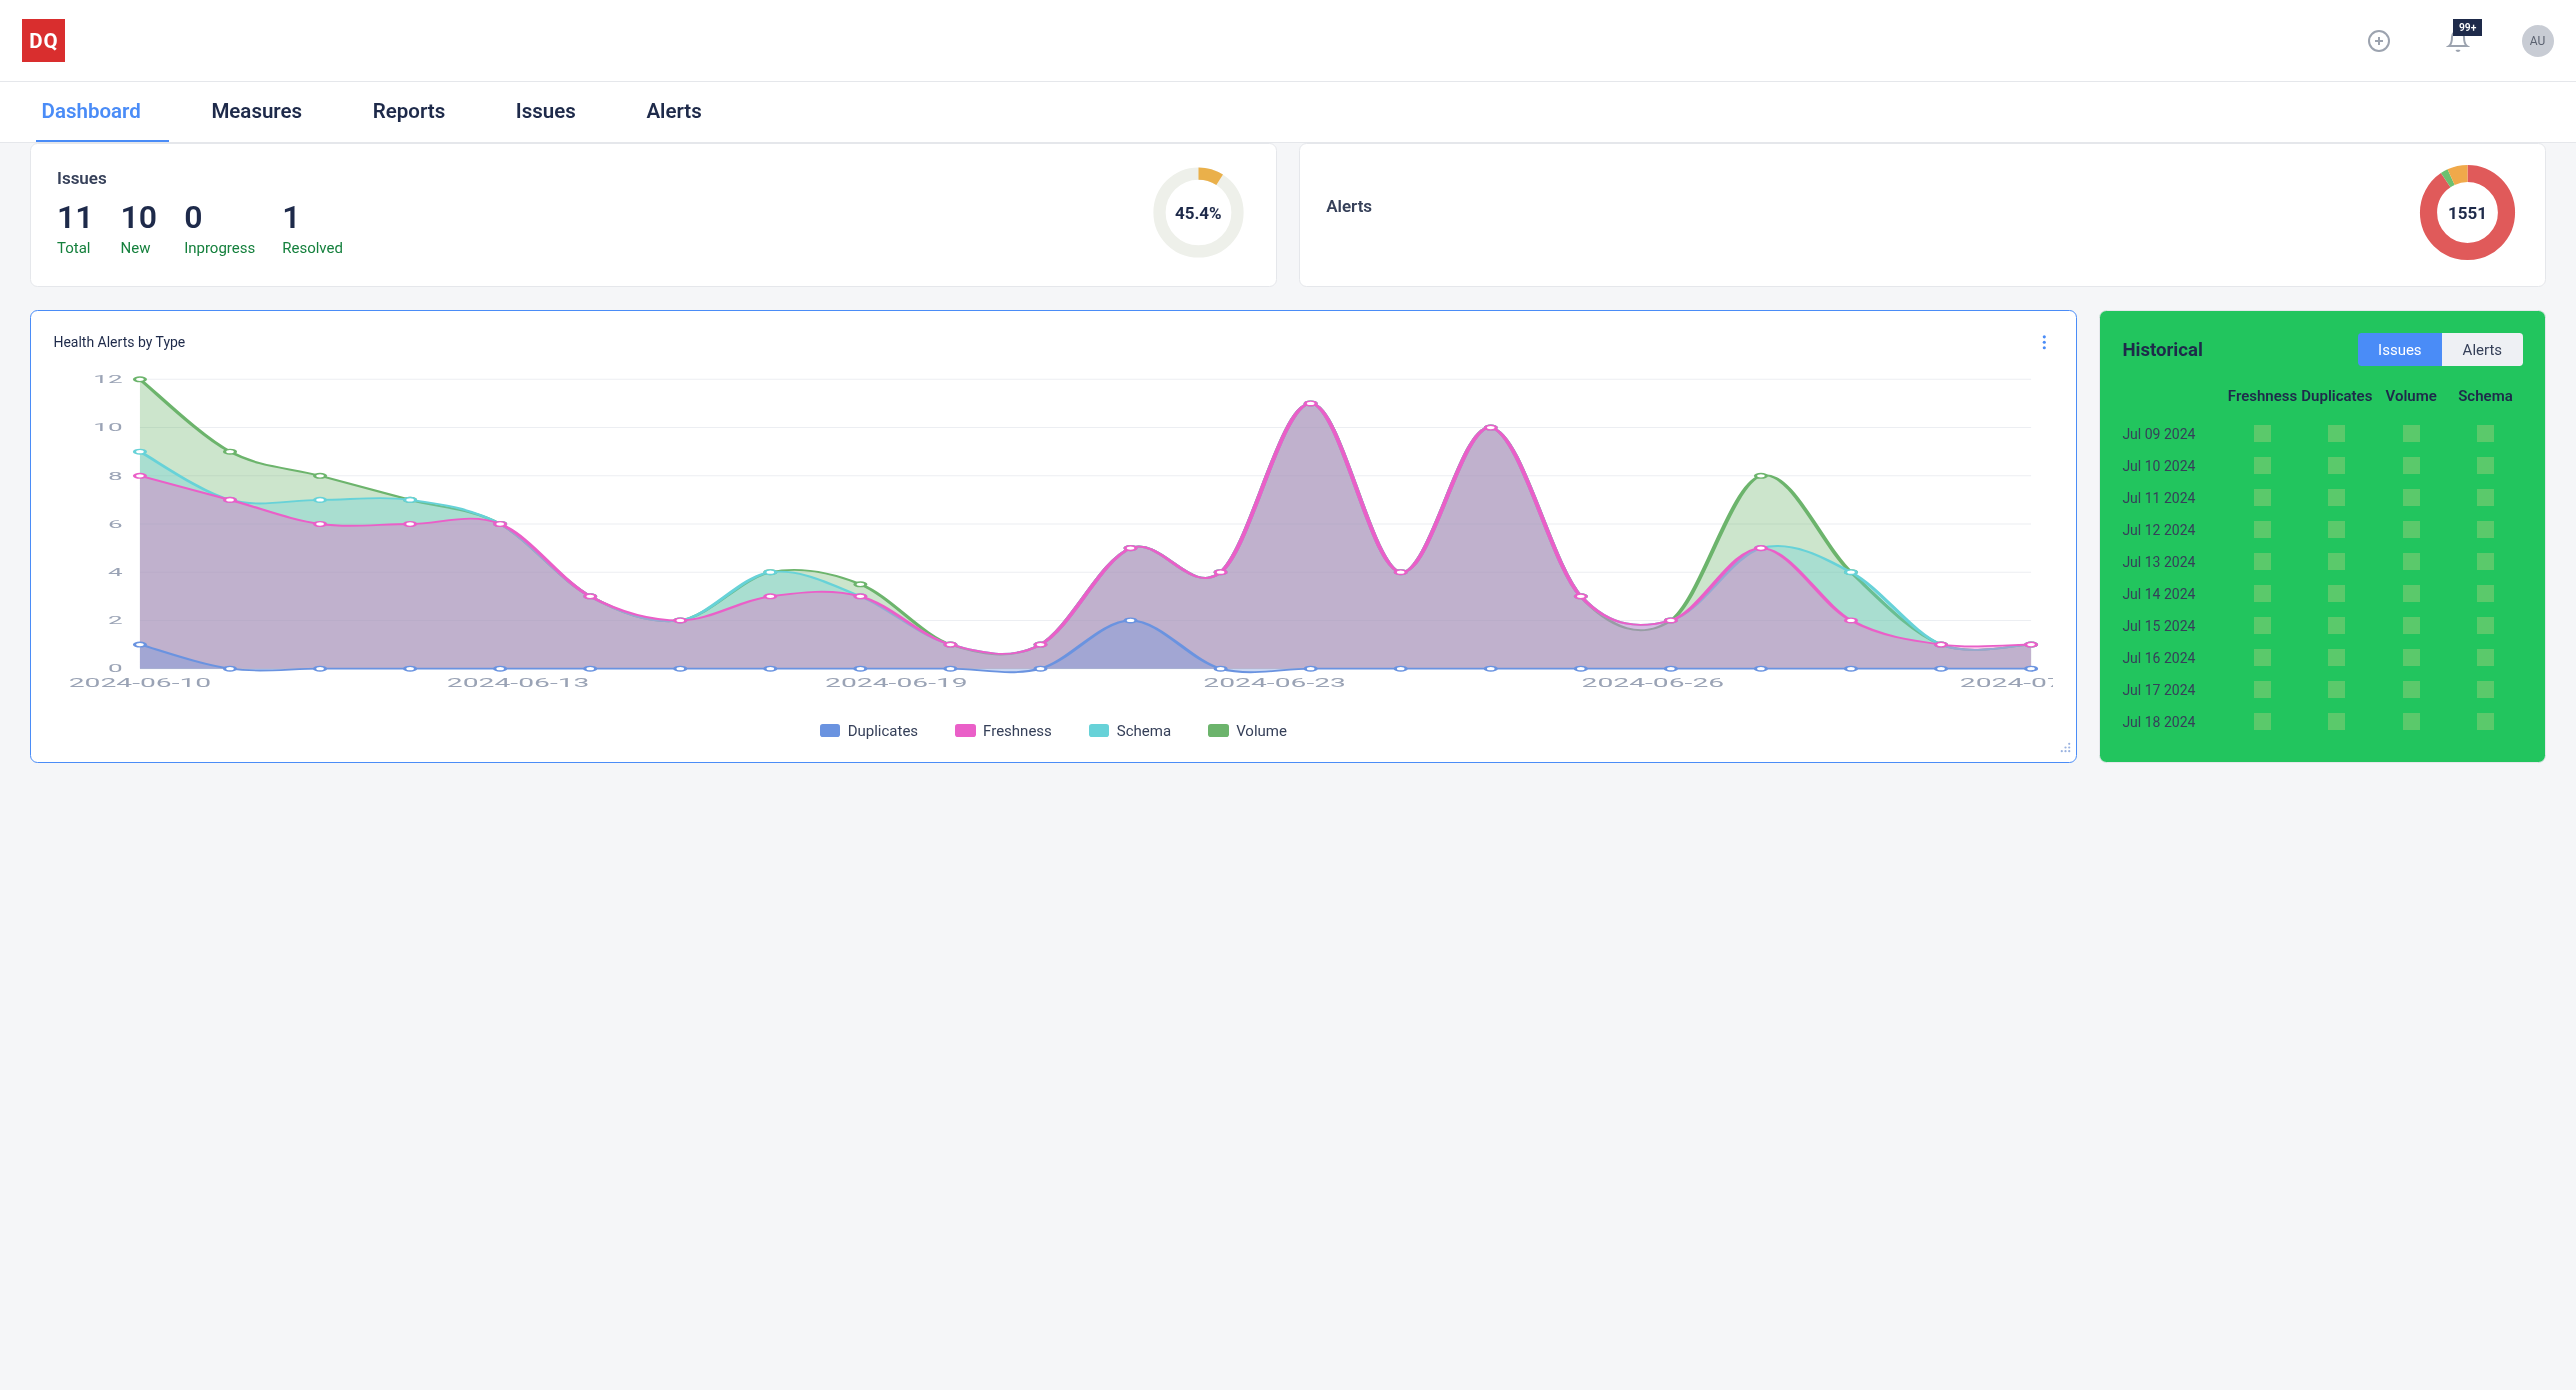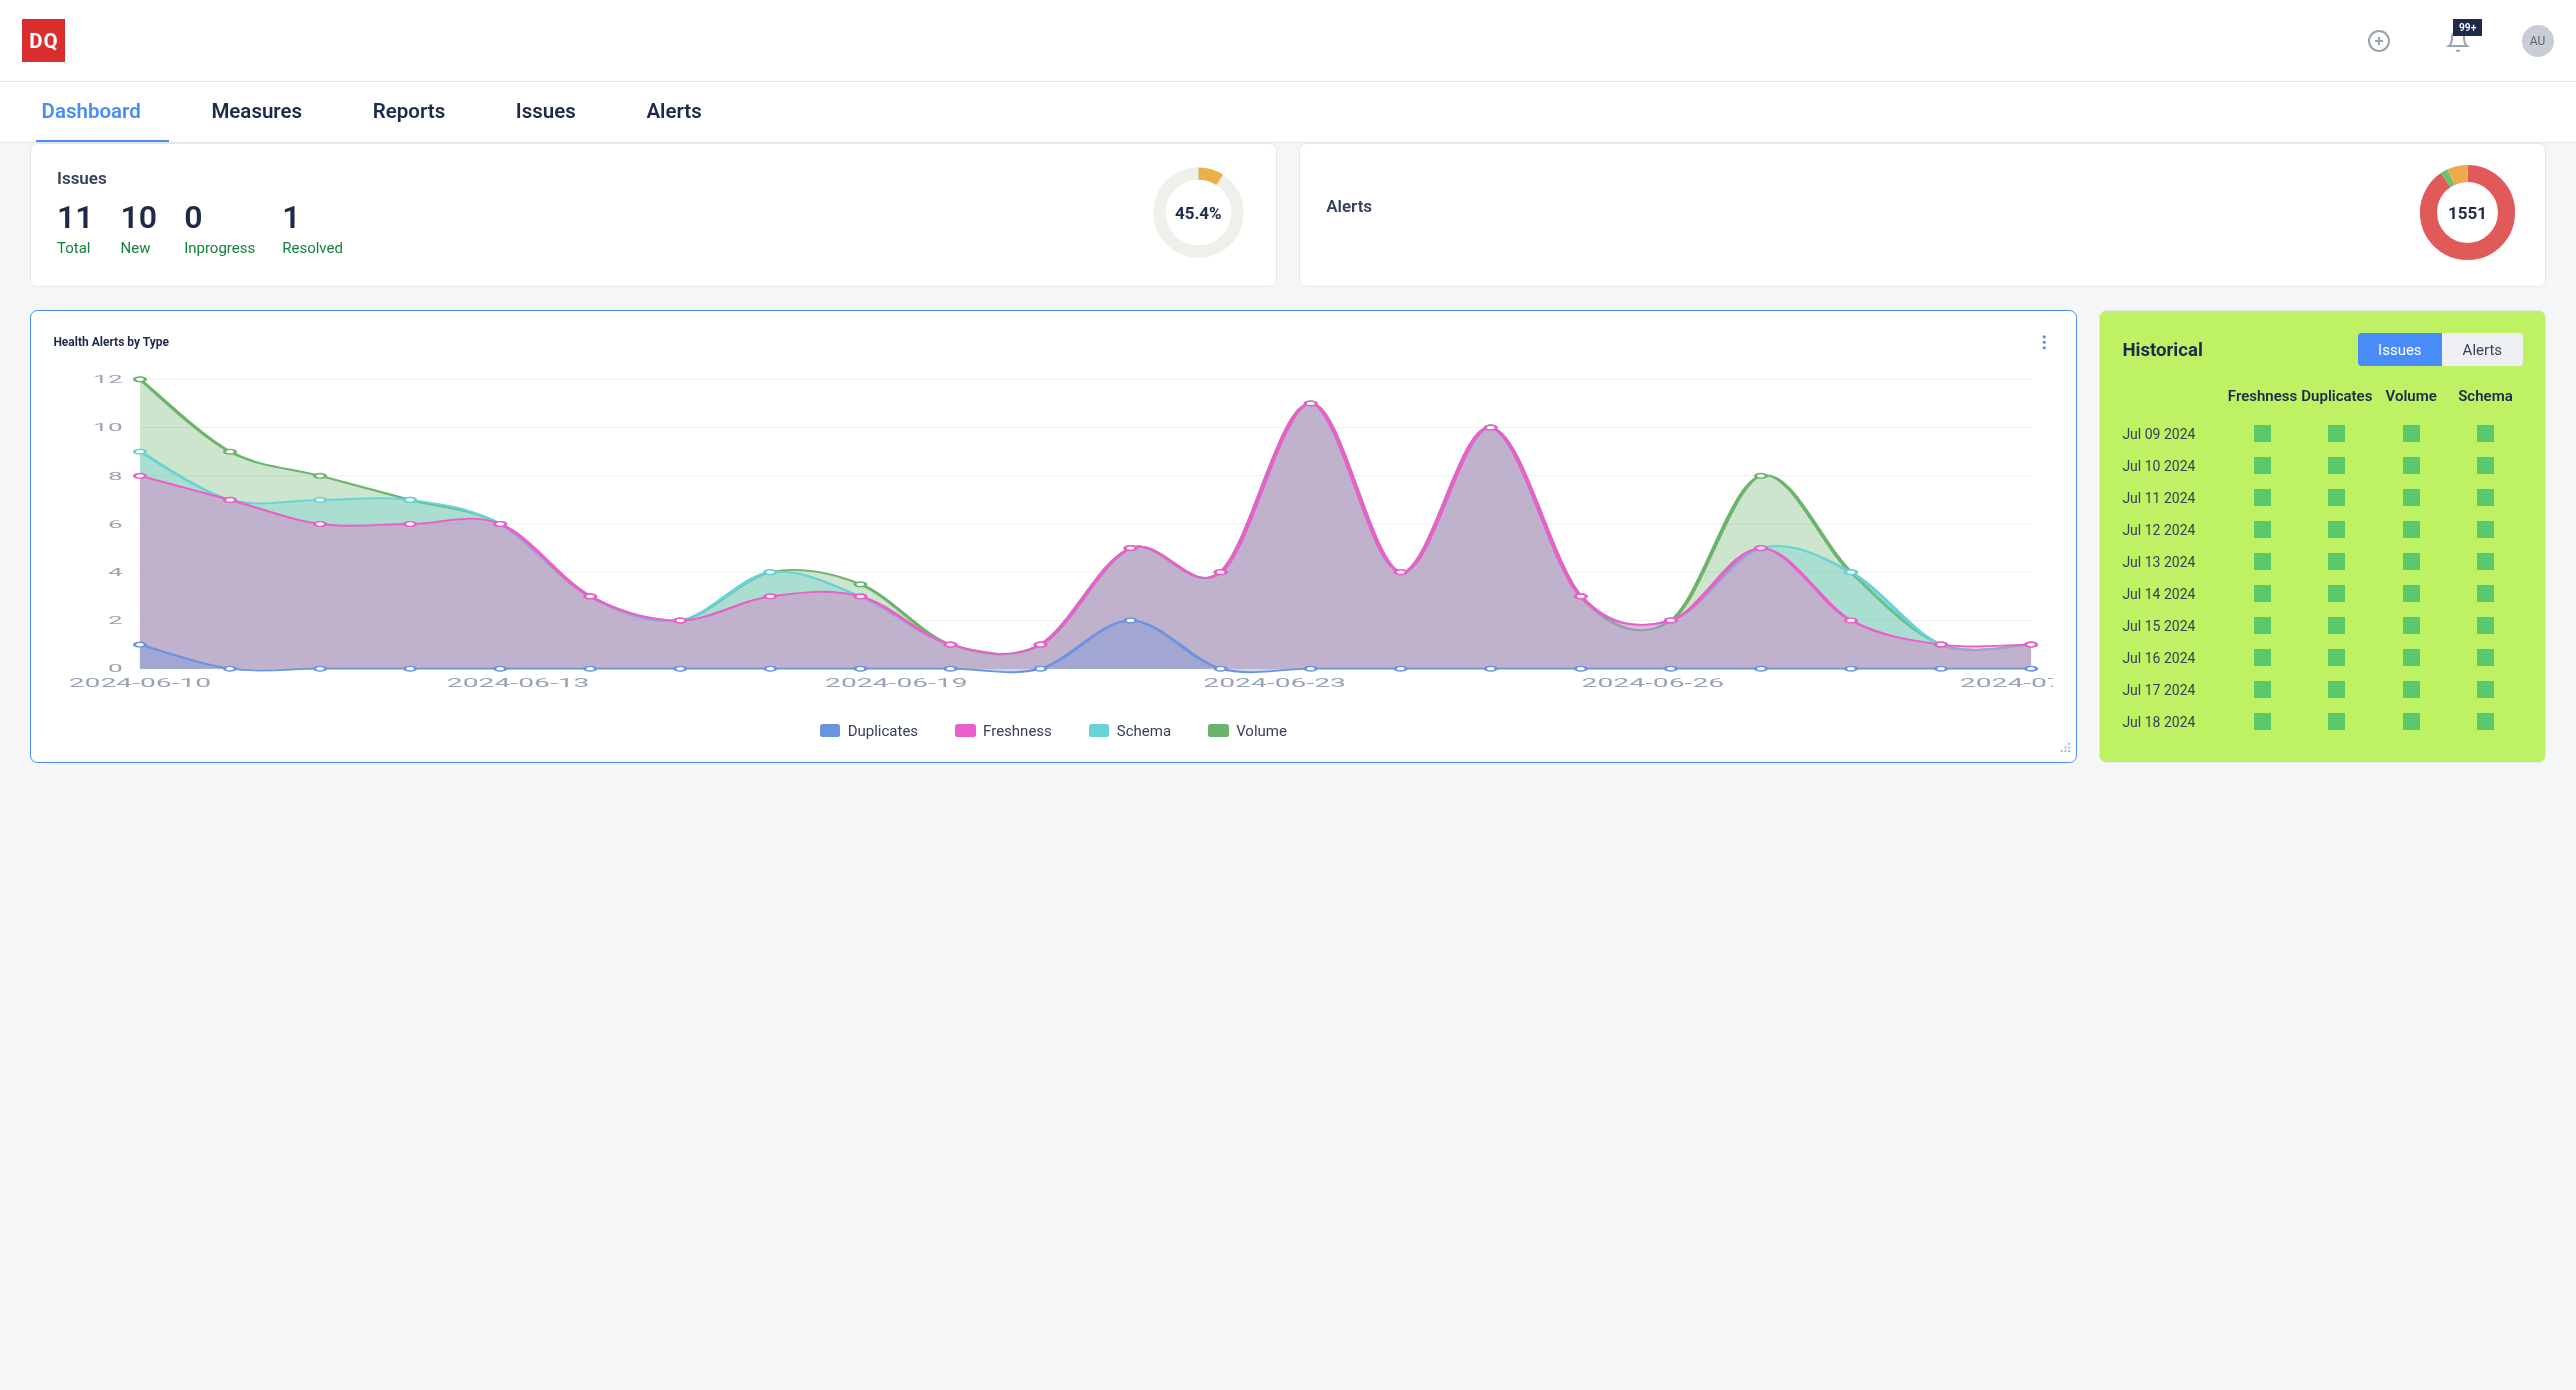--- a/index.html
+++ b/index.html
@@ -21,27 +21,27 @@
 .stats-title { font-size:17px; font-weight:600; color:#364059; margin-bottom:13px; }
 .stats-nums { display:flex; gap:27px; }
 .stat-num { font-size:32px; font-weight:600; color:#1e2a4a; line-height:1; }
 .stat-label { font-size:15px; color:#15803d; margin-top:5.6px; }
 .donut-wrap { width:103px; height:103px; position:relative; }
 .donut-wrap svg { width:100%; height:100%; transform:rotate(-90deg); }
 .donut-center { position:absolute; inset:0; display:flex; align-items:center; justify-content:center; font-size:17px; font-weight:700; color:#1e2a4a; }
 .charts-row { display:flex; gap:22.4px; }
 .chart-card { background:#fff; border:1.9px solid #4a8cf7; border-radius:7.5px; padding:22.4px; flex:1; position:relative; }
 .chart-header { display:flex; align-items:center; margin-bottom:18.6px; }
-.chart-title { font-size:12px; font-weight:700; color:#1e2a4a; flex:1; }
+.chart-title { font-size:14px; font-weight:400; color:#1e2a4a; flex:1; }
 .more-icon { width:18.6px; height:18.6px; cursor:pointer; color:#4a8cf7; }
 .chart-svg { width:100%; height:336px; }
 .legend { display:flex; justify-content:center; gap:37px; margin-top:11.2px; }
 .legend-item { display:flex; align-items:center; gap:7.5px; font-size:15px; color:#364059; }
 .legend-sw { width:20.5px; height:13px; border-radius:2.8px; }
-.hist-card { width:447px; background:#bef264; border:0.9px solid #e5e7eb; border-radius:7.5px; padding:22.4px; }
+.hist-card { width:447px; background:#22c55e; border:0.9px solid #e5e7eb; border-radius:7.5px; padding:22.4px; }
 .hist-header { display:flex; align-items:center; margin-bottom:20.5px; }
 .hist-title { font-size:18.6px; font-weight:700; flex:1; }
 .toggle { display:flex; border-radius:3.7px; overflow:hidden; }
 .toggle-btn { padding:7.5px 20.5px; font-size:15px; background:#eef0f4; color:#364059; cursor:pointer; }
 .toggle-btn.active { background:#4a8cf7; color:#fff; }
 .hist-table { width:100%; }
 .hist-head { display:flex; padding:0 0 13px; }
 .hist-date-col { width:103px; }
 .hist-col { flex:1; text-align:center; font-size:15px; font-weight:600; color:#1e2a4a; }
 .hist-row { display:flex; align-items:center; padding:7.5px 0; }

